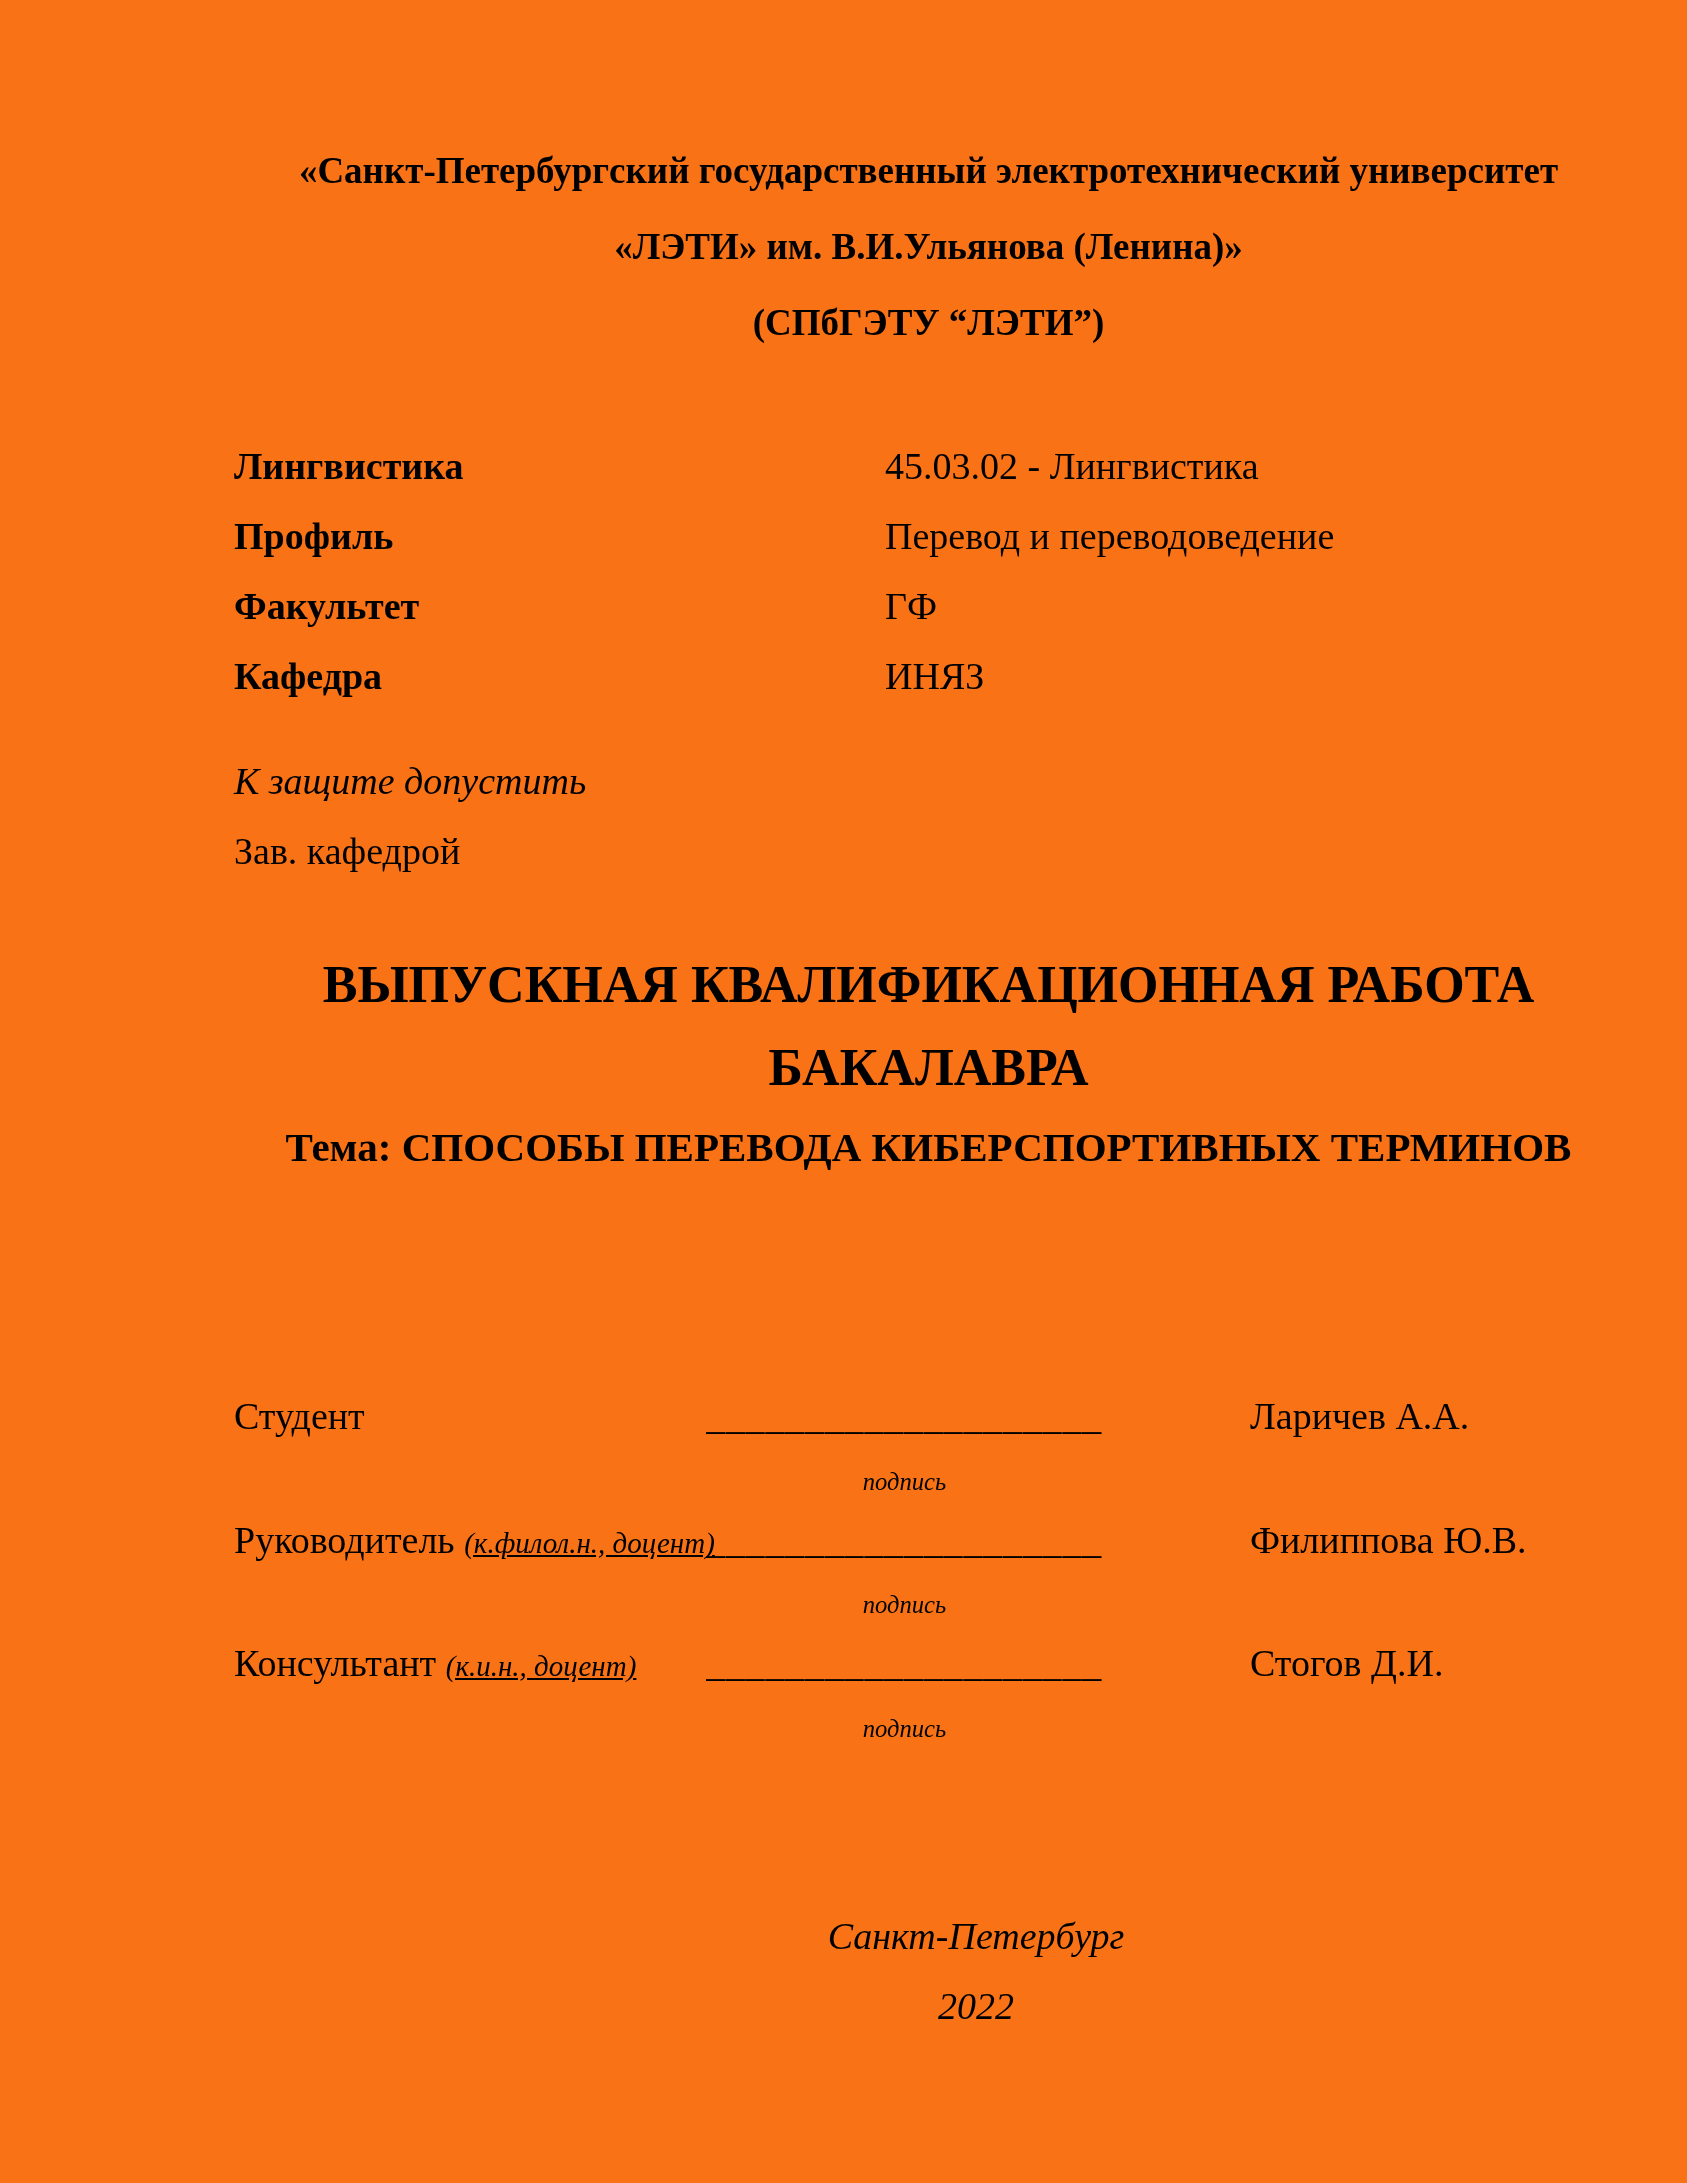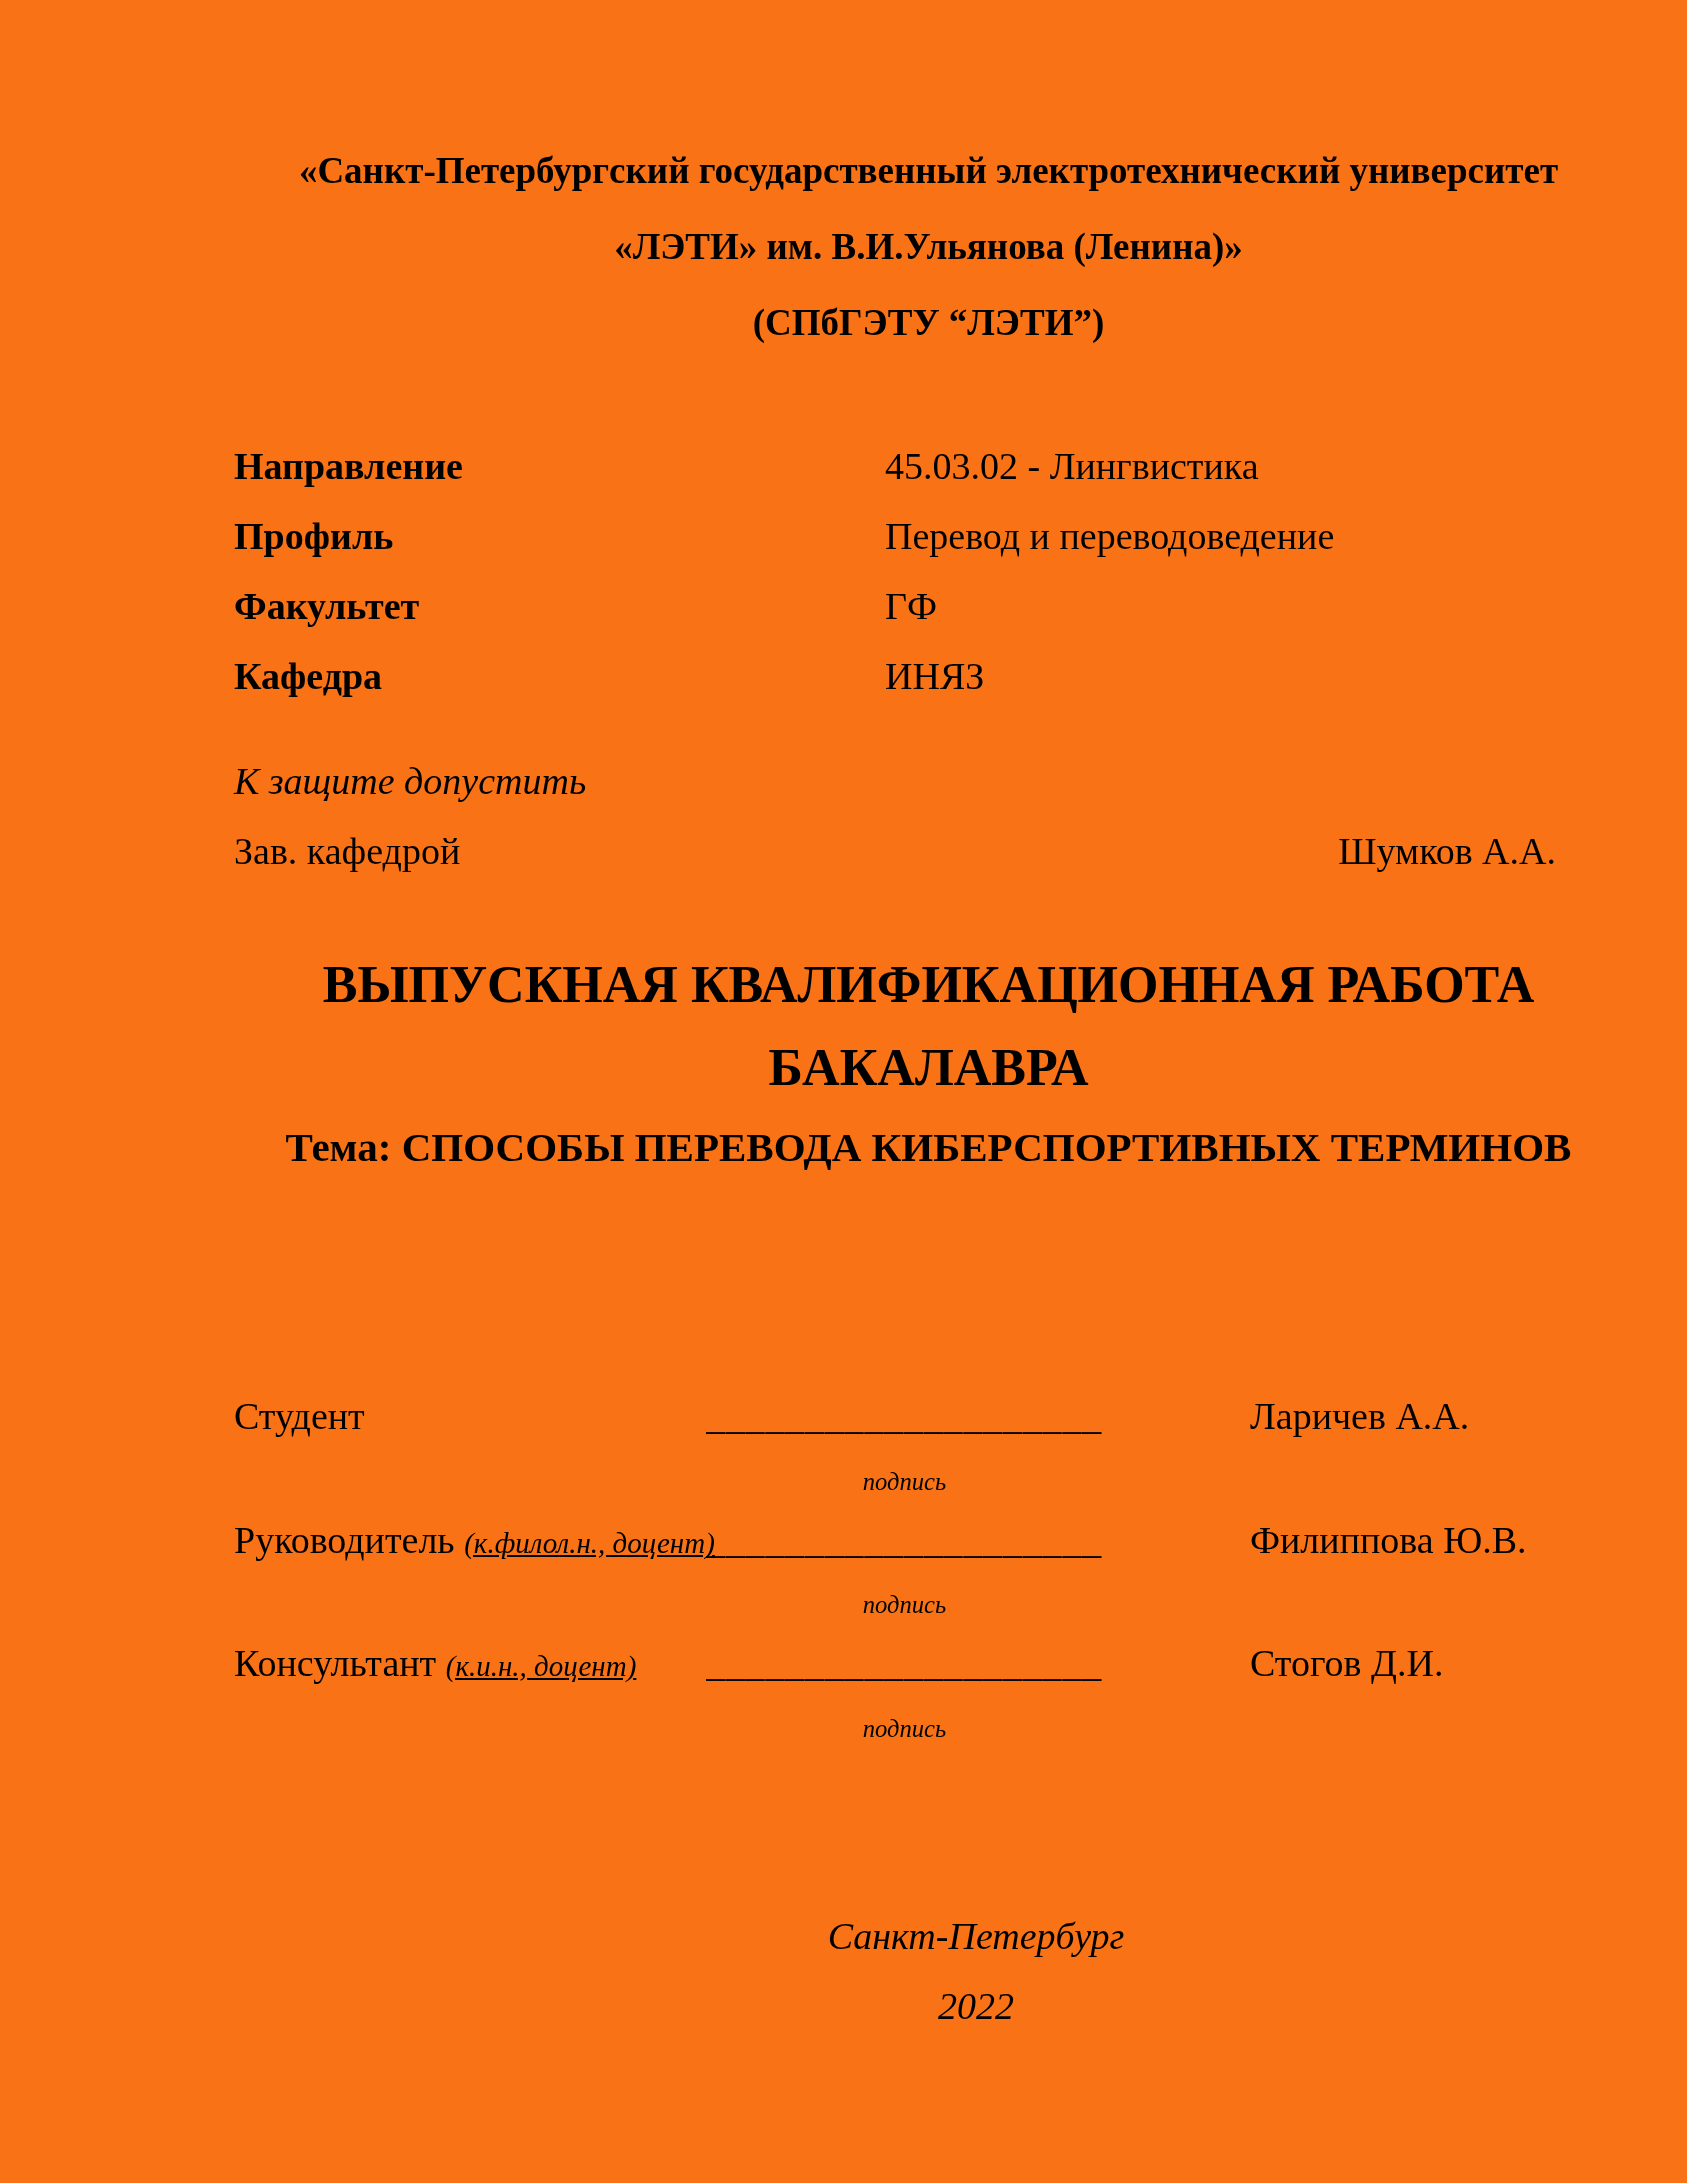--- a/index.html
+++ b/index.html
@@ -125,42 +125,41 @@
 <div class="page">
 
   <div class="uni-header">
     <div>«Санкт-Петербургский государственный электротехнический университет</div>
     <div>«ЛЭТИ» им. В.И.Ульянова (Ленина)»</div>
     <div>(СПбГЭТУ “ЛЭТИ”)</div>
   </div>
 
   <div class="fields">
     <div class="field-row">
-      <div class="field-label">Направление</div>
+      <div class="field-label">Лингвистика</div>
       <div class="field-value">45.03.02 - Лингвистика</div>
     </div>
     <div class="field-row">
       <div class="field-label">Профиль</div>
       <div class="field-value">Перевод и переводоведение</div>
     </div>
     <div class="field-row">
       <div class="field-label">Факультет</div>
       <div class="field-value">ГФ</div>
     </div>
     <div class="field-row">
       <div class="field-label">Кафедра</div>
       <div class="field-value">ИНЯЗ</div>
     </div>
   </div>
 
   <div class="admission">
     <div class="admission-note">К защите допустить</div>
     <div class="admission-row">
       <span>Зав. кафедрой</span>
-      <span class="admission-name">Шумков А.А.</span>
     </div>
   </div>
 
   <div class="title-block">
     <div class="title-line">ВЫПУСКНАЯ КВАЛИФИКАЦИОННАЯ РАБОТА</div>
     <div class="title-line">БАКАЛАВРА</div>
     <div class="title-theme">Тема: СПОСОБЫ ПЕРЕВОДА КИБЕРСПОРТИВНЫХ ТЕРМИНОВ</div>
   </div>
 
   <div class="signatures">

